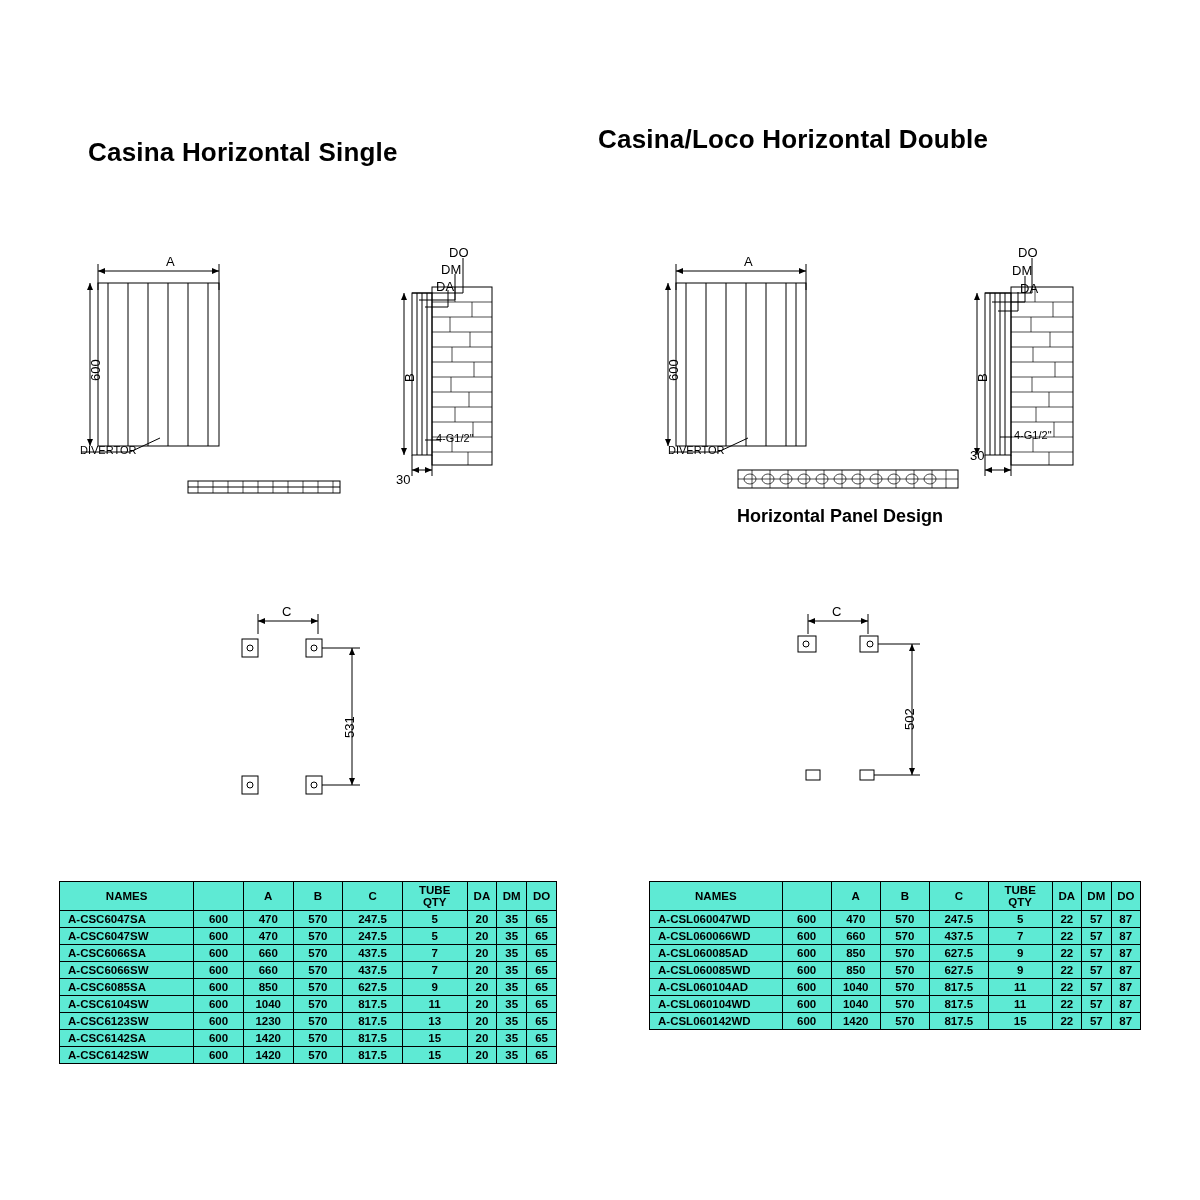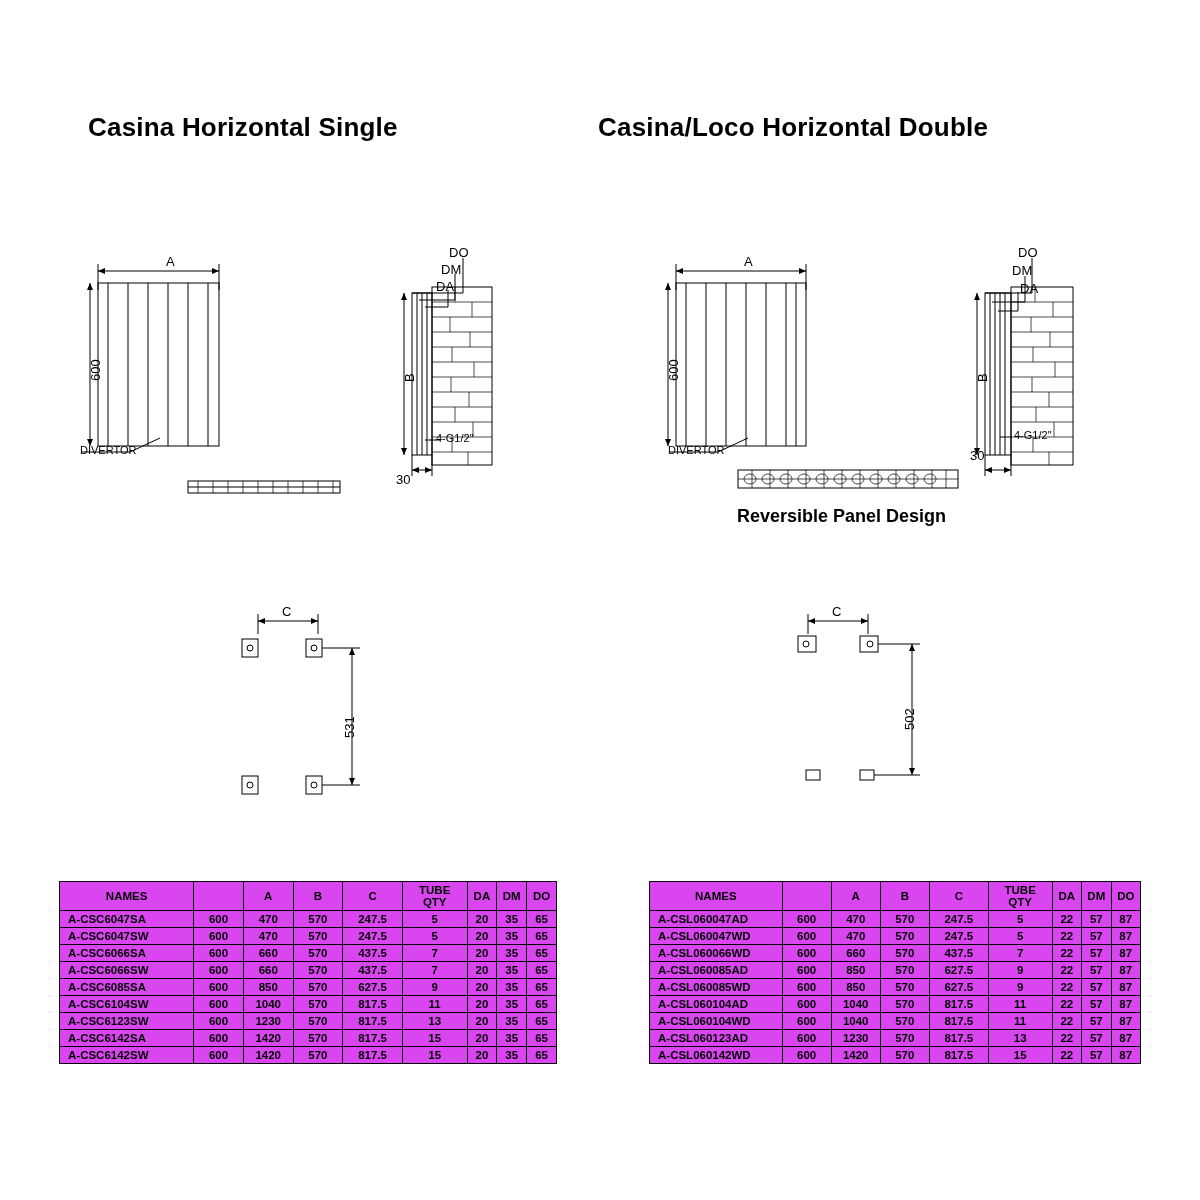--- a/index.html
+++ b/index.html
@@ -15,22 +15,22 @@
     color: #000000;
     overflow: hidden;
   }
   .panel-title {
     position: absolute;
     font-size: 26px;
     font-weight: bold;
     letter-spacing: 0.2px;
     white-space: nowrap;
   }
-  #title-left  { left: 88px;  top: 112px; }
-  #title-right { left: 598px; top: 112px; }
+  #title-left  { left: 88px;  top: 137px; }
+  #title-right { left: 598px; top: 124px; }
 
   .sub-title {
     position: absolute;
     font-size: 18px;
     font-weight: bold;
     white-space: nowrap;
   }
   #subtitle-reversible { left: 737px; top: 506px; }
 
   svg.drawing {
@@ -40,21 +40,21 @@
     width: 1200px;
     height: 1200px;
     pointer-events: none;
   }
 
   
   table.spec {
     position: absolute;
     border-collapse: collapse;
     font-size: 11.5px;
-    background: #d946ef;
+    background: #5eead4;
   }
   table.spec th, table.spec td {
     border: 1px solid #000;
     padding: 2px 3px;
     text-align: center;
     font-weight: bold;
     height: 17px;
     box-sizing: border-box;
   }
   table.spec th { font-size: 11.5px; }
@@ -83,21 +83,21 @@
     white-space: nowrap;
   }
   .dim-label.small { font-size: 11px; }
   .rot90 { transform: rotate(-90deg); transform-origin: left top; }
 </style>
 </head>
 <body>
 
 <div class="panel-title" id="title-left">Casina Horizontal Single</div>
 <div class="panel-title" id="title-right">Casina/Loco Horizontal Double</div>
-<div class="sub-title" id="subtitle-reversible">Reversible Panel Design</div>
+<div class="sub-title" id="subtitle-reversible">Horizontal Panel Design</div>
 
 <svg class="drawing" viewBox="0 0 1200 1200">
   <g stroke="#000" fill="none" stroke-width="1">
 
     <line x1="98" y1="271" x2="219" y2="271"></line>
     <path d="M98,271 l7,-3 l0,6 Z" fill="#000" stroke="none"></path>
     <path d="M219,271 l-7,-3 l0,6 Z" fill="#000" stroke="none"></path>
     <line x1="98" y1="264" x2="98" y2="290"></line>
     <line x1="219" y1="264" x2="219" y2="290"></line>
 
@@ -509,42 +509,31 @@
       <th>B</th>
       <th>C</th>
       <th>TUBE QTY</th>
       <th>DA</th>
       <th>DM</th>
       <th>DO</th>
     </tr>
   </thead>
   <tbody id="tbody-right">
       <tr>
-        <td class="name">A-CSL060047AD</td>
+        <td class="name">A-CSL060047WD</td>
         <td>600</td>
         <td>470</td>
         <td>570</td>
         <td>247.5</td>
         <td>5</td>
         <td>22</td>
         <td>57</td>
         <td>87</td>
       </tr>
       <tr>
-        <td class="name">A-CSL060047WD</td>
-        <td>600</td>
-        <td>470</td>
-        <td>570</td>
-        <td>247.5</td>
-        <td>5</td>
-        <td>22</td>
-        <td>57</td>
-        <td>87</td>
-      </tr>
-      <tr>
         <td class="name">A-CSL060066WD</td>
         <td>600</td>
         <td>660</td>
         <td>570</td>
         <td>437.5</td>
         <td>7</td>
         <td>22</td>
         <td>57</td>
         <td>87</td>
       </tr>
@@ -586,31 +575,20 @@
         <td>600</td>
         <td>1040</td>
         <td>570</td>
         <td>817.5</td>
         <td>11</td>
         <td>22</td>
         <td>57</td>
         <td>87</td>
       </tr>
       <tr>
-        <td class="name">A-CSL060123AD</td>
-        <td>600</td>
-        <td>1230</td>
-        <td>570</td>
-        <td>817.5</td>
-        <td>13</td>
-        <td>22</td>
-        <td>57</td>
-        <td>87</td>
-      </tr>
-      <tr>
         <td class="name">A-CSL060142WD</td>
         <td>600</td>
         <td>1420</td>
         <td>570</td>
         <td>817.5</td>
         <td>15</td>
         <td>22</td>
         <td>57</td>
         <td>87</td>
       </tr>

